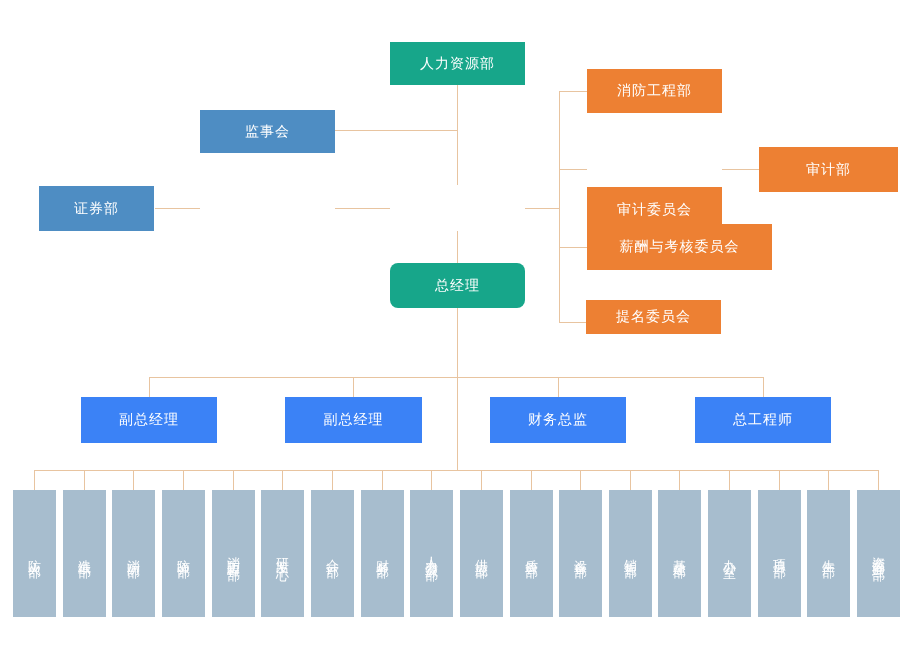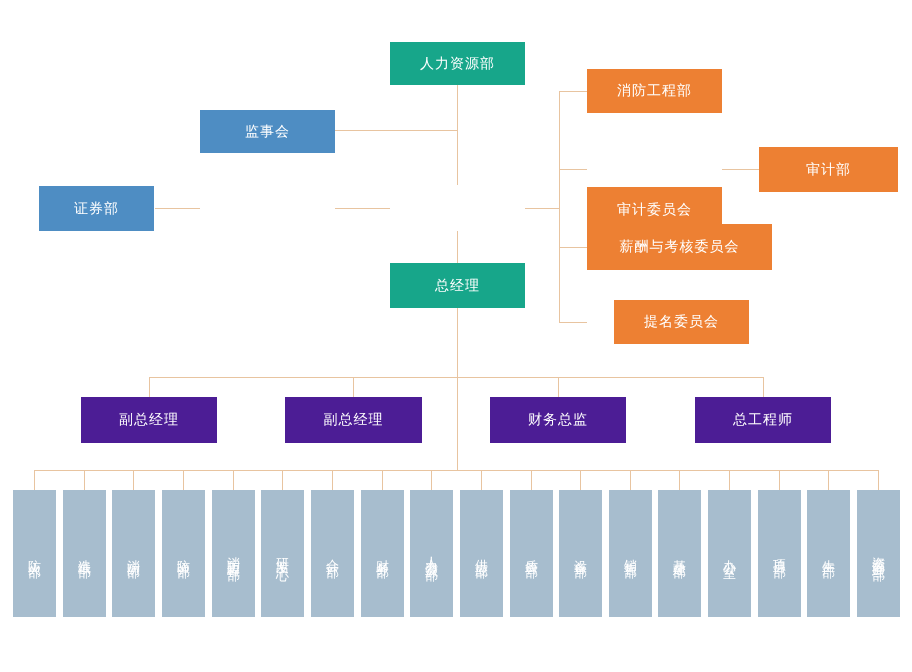--- a/index.html
+++ b/index.html
@@ -9,21 +9,21 @@
   }
   .stage{position:absolute;left:0;top:0;width:912px;height:672px;}
   .node{
     position:absolute;display:flex;align-items:center;justify-content:center;
     color:#ffffff;font-size:14px;letter-spacing:1px;box-sizing:border-box;
   }
   .teal{background:#17a68a;}
   .steel{background:#4e8dc3;}
   .azure{background:#0981cb;}
   .orange{background:#ed8033;}
-  .gold{background:#4c1d95;}
+  .gold{background:#3b82f6;}
   .dept{
     position:absolute;top:490px;width:43px;height:127px;background:#a7bdce;
     display:flex;align-items:center;justify-content:center;
   }
   .vtext{
     writing-mode:vertical-rl;text-orientation:upright;
     color:#ffffff;font-size:13px;letter-spacing:3px;line-height:1;
   }
   .hl,.vl{position:absolute;background:#e8c4a0;}
   .hl{height:1px;}
@@ -74,37 +74,37 @@
 
   <div class="node teal" style="left:390px;top:42px;width:135px;height:43px;">
     <span>人力资源部</span>
   </div>
   <div class="node steel" style="left:200px;top:110px;width:135px;height:43px;">
     <span>监事会</span>
   </div>
   <div class="node steel" style="left:20px;top:186px;width:115px;height:45px;margin-left:19px;">
     <span>证券部</span>
   </div>
-  <div class="node teal" style="left:390px;top:263px;width:135px;height:45px;">
+  <div class="node teal" style="left:390px;top:263px;width:135px;height:45px;border-radius:8px;">
     <span>总经理</span>
   </div>
 
   <div class="node orange" style="left:587px;top:69px;width:135px;height:44px;">
     <span>消防工程部</span>
   </div>
   <div class="node orange" style="left:587px;top:147px;width:135px;height:45px;margin-top:40px;">
     <span>审计委员会</span>
   </div>
   <div class="node orange" style="left:759px;top:147px;width:139px;height:45px;">
     <span>审计部</span>
   </div>
   <div class="node orange" style="left:587px;top:224px;width:185px;height:46px;justify-content:center;">
     <span>薪酬与考核委员会</span>
   </div>
-  <div class="node orange" style="left:614px;top:300px;width:135px;height:44px;text-align:right;">
+  <div class="node orange" style="left:586px;top:300px;width:135px;height:34px;text-align:right;">
     <span>提名委员会</span>
   </div>
 
   <div class="node gold" style="left:81px;top:397px;width:136px;height:46px;">
     <span>副总经理</span>
   </div>
   <div class="node gold" style="left:285px;top:397px;width:137px;height:46px;">
     <span>副总经理</span>
   </div>
   <div class="node gold" style="left:695px;top:397px;width:136px;height:46px;">

